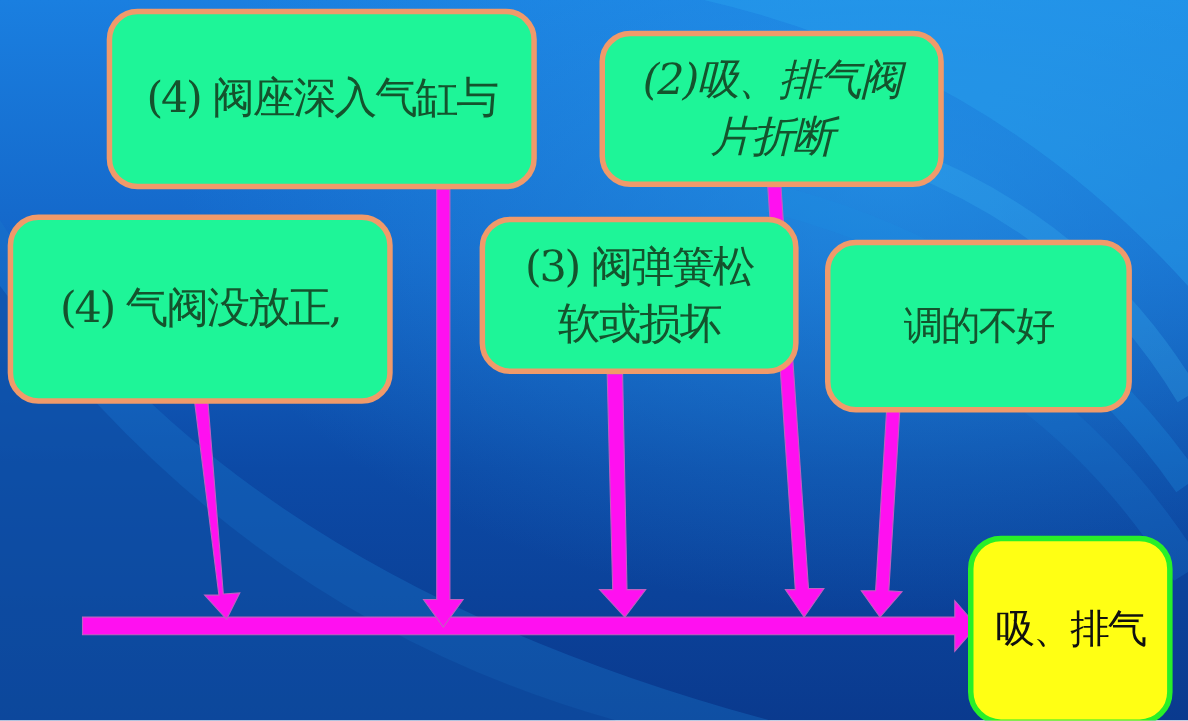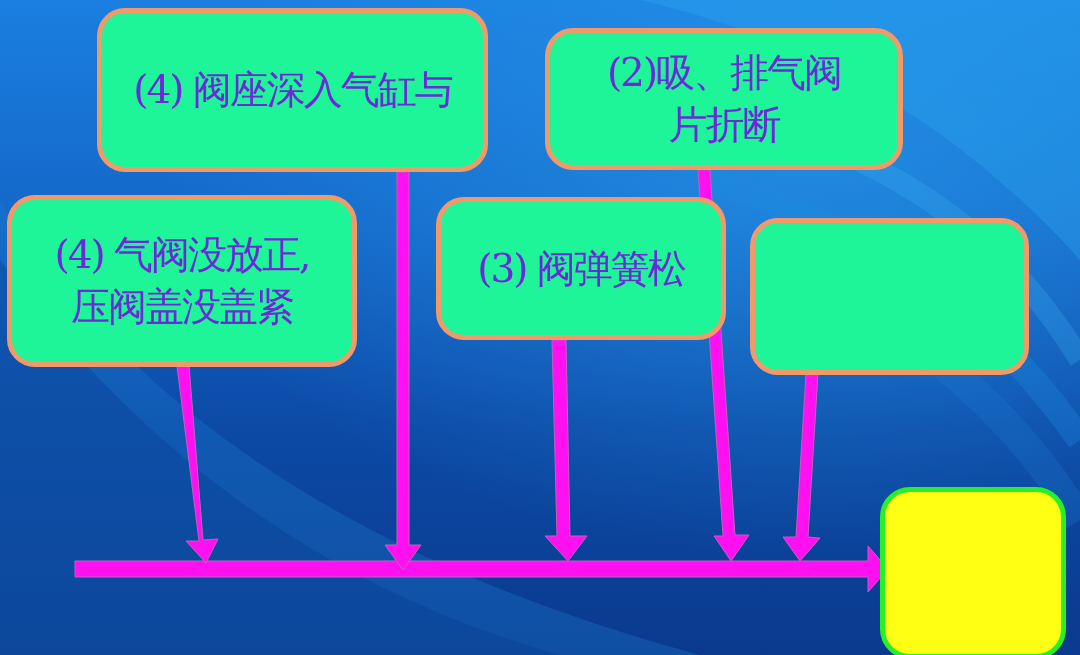--- a/index.html
+++ b/index.html
@@ -8,21 +8,21 @@
     font-family: "DejaVu Serif", "Liberation Serif", serif;
   }
   .bg {
     position:absolute; inset:0;
     background: linear-gradient(180deg, #1a7fe0 0%, #1466c8 35%, #0c4aa6 65%, #0a3a8e 100%);
   }
   .bg svg { position:absolute; inset:0; }
   .cause {
     position:absolute; box-sizing:border-box;
     background:#1ef598; border:5px solid #f09a6a; border-radius:28px;
-    color:#6d28d9; font-size:39px; line-height:52px; text-align:center;
+    color:#14532d; font-size:39px; line-height:52px; text-align:center;
     display:flex; flex-direction:column; justify-content:center; align-items:center;
     letter-spacing:-2px;
   }
   .result {
     position:absolute; box-sizing:border-box;
     background:#ffff14; border:5px solid #28f028; border-radius:30px;
     color:#101010; font-size:36px; line-height:50px; text-align:center;
     display:flex; flex-direction:column; justify-content:center; align-items:center;
     letter-spacing:-2px;
   }
@@ -63,31 +63,33 @@
     <polygon points="698,170 710,170 735,535 749,535 731,561 714,536 723,536"></polygon>
 
     <polygon points="806,373 818,373 808,537 820,538 800,561 783,537 796,537"></polygon>
   </g>
 </svg>
 
 <div class="cause" style="left:97px; top:8px; width:391px; height:164px;">
   <div>(4) 阀座深入气缸与</div>
 </div>
 
-<div class="cause" style="left:545px; top:28px; width:358px; height:142px;">
+<div class="cause" style="left:545px; top:28px; width:313px; height:142px;font-style:italic;">
   <div>(2)吸、排气阀</div>
   <div>片折断</div>
 </div>
 
 <div class="cause" style="left:7px; top:195px; width:350px; height:172px;">
   <div>(4) 气阀没放正,</div>
-  <div>压阀盖没盖紧</div>
 </div>
 
 <div class="cause" style="left:436px; top:197px; width:290px; height:143px;">
   <div>(3) 阀弹簧松</div>
+  <div>软或损坏</div>
 </div>
 
 <div class="cause" style="left:750px; top:218px; width:279px; height:157px; font-size:36px;">
+  <div>调的不好</div>
 </div>
 
 <div class="result" style="left:880px; top:487px; width:186px; height:172px;">
+  <div>吸、排气</div>
 </div>
 
 </body></html>

